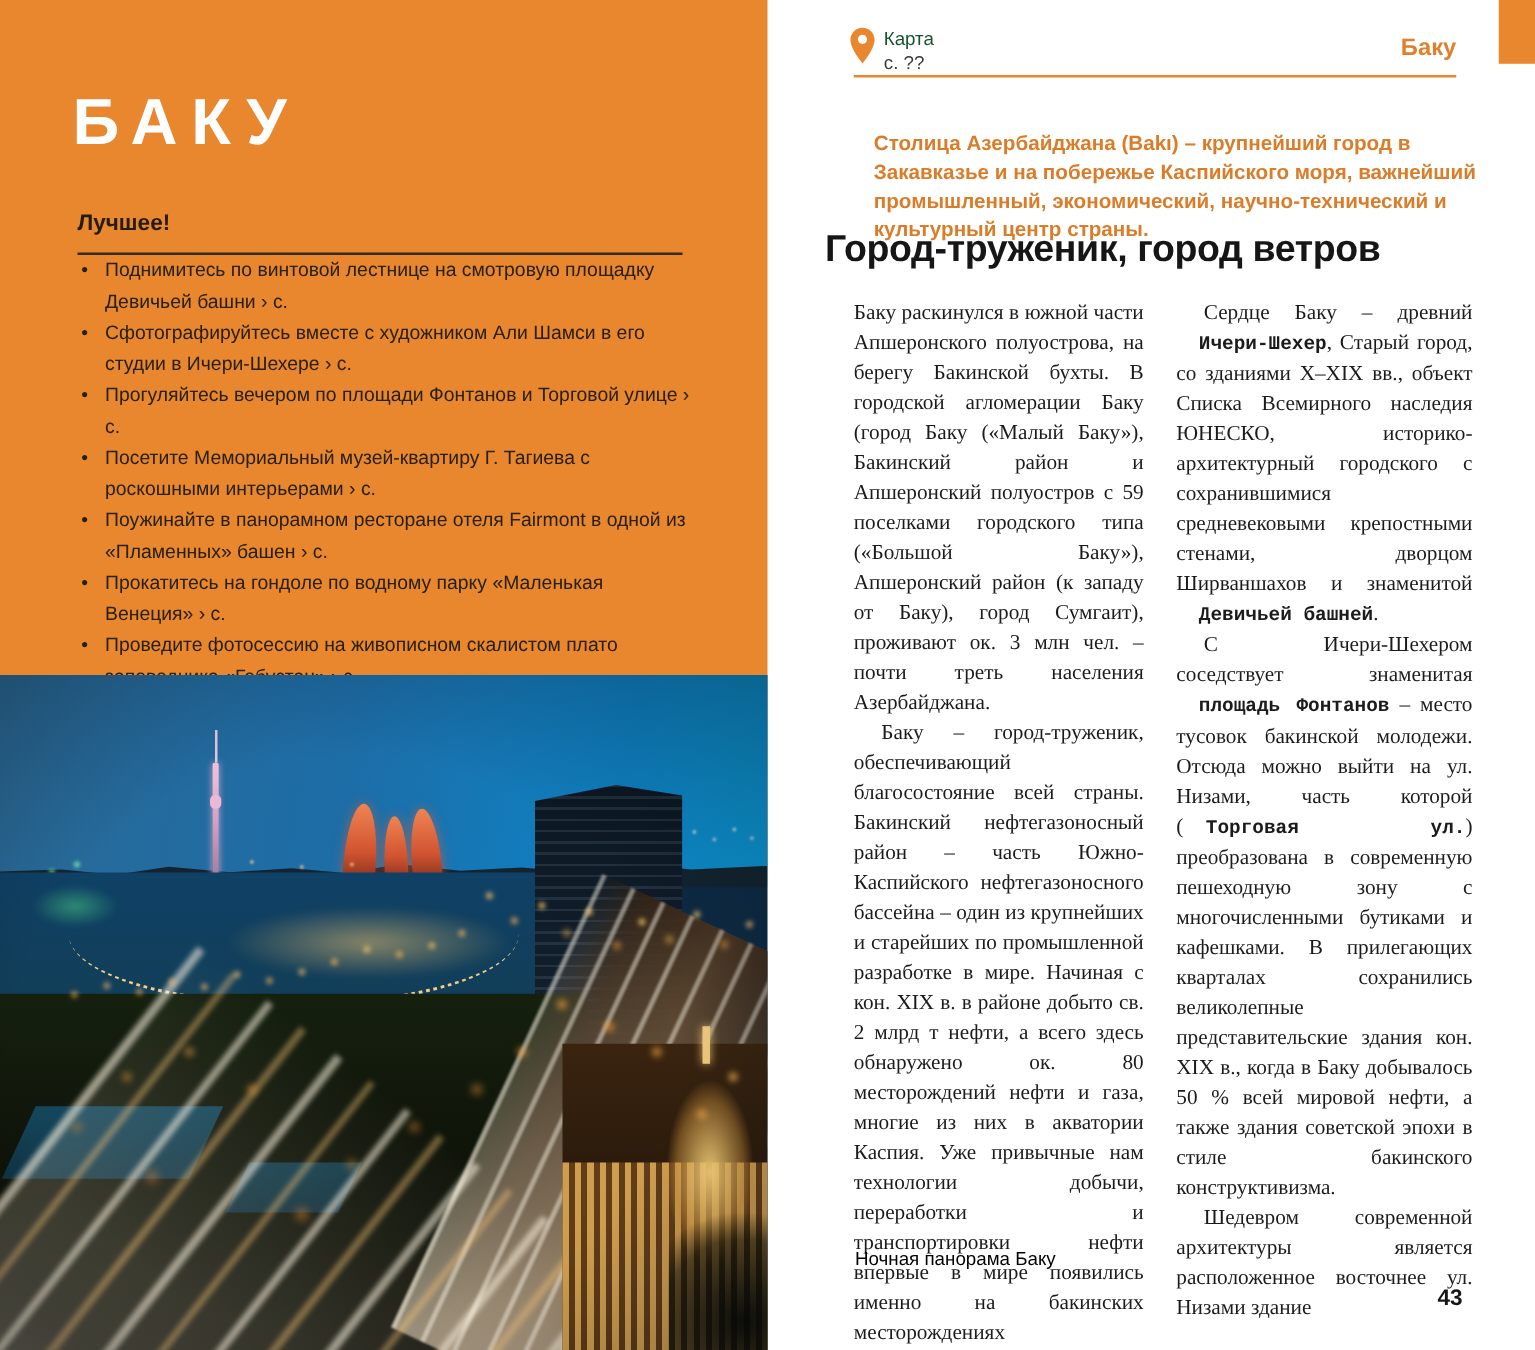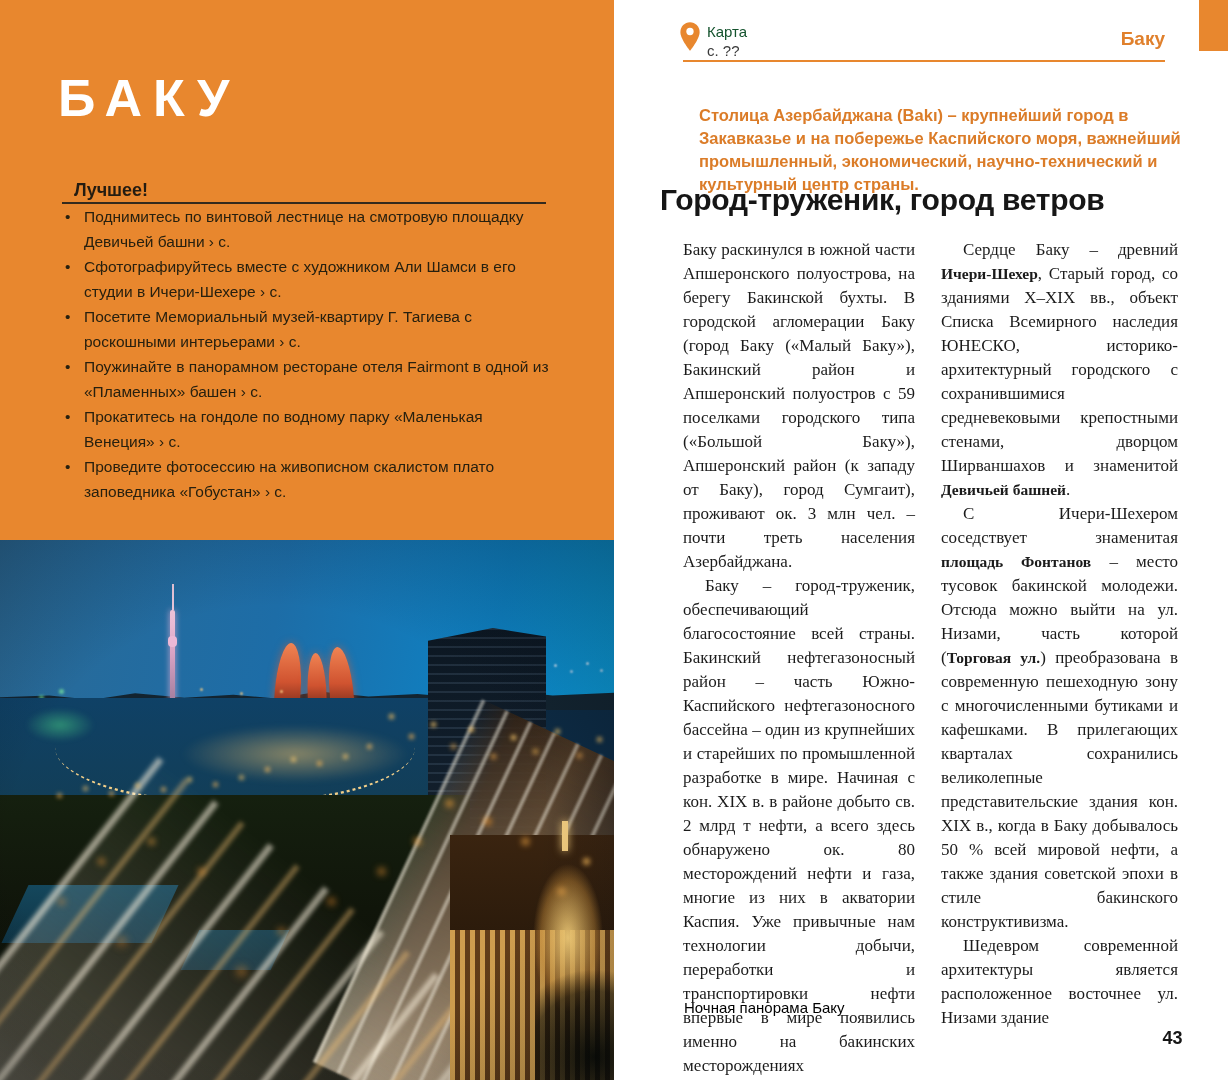--- a/index.html
+++ b/index.html
@@ -4,21 +4,21 @@
 <style>
   html,body{margin:0;padding:0;background:#ffffff;}
   body{width:1228px;height:1080px;position:relative;overflow:hidden;
        font-family:"Liberation Sans",sans-serif;}
   .page{position:absolute;inset:0;background:#fff;}
 
   
   .orange-panel{position:absolute;left:0;top:0;width:614px;height:540px;background:#E8872E;}
   .chapter-title{position:absolute;left:58px;top:72px;margin:0;color:#fff;
        font-size:52px;font-weight:bold;letter-spacing:11px;line-height:1;}
-  .best-heading{position:absolute;left:62px;top:168px;margin:12px;color:#241c11;
+  .best-heading{position:absolute;left:62px;top:168px;margin:0;color:#241c11;
        font-size:18px;font-weight:bold;}
   .best-rule{position:absolute;left:62px;top:202px;width:484px;height:2px;
        background:#342a1d;border:none;margin:0;}
   .best-list{position:absolute;left:62px;top:204px;width:492px;margin:0;padding:0;list-style:none;}
   .best-list li{position:relative;padding-left:22px;color:#27200f;font-size:15.5px;
        line-height:25px;}
   .best-list li::before{content:"•";position:absolute;left:3px;top:0;color:#27200f;}
 
   
   .photo{position:absolute;left:0;top:540px;width:614px;height:540px;overflow:hidden;
@@ -124,38 +124,39 @@
        color:#DB7C28;font-size:16.5px;font-weight:bold;line-height:23px;}
   .article-heading{position:absolute;left:660px;top:183px;margin:0;color:#161616;
        font-size:30px;font-weight:bold;letter-spacing:-.3px;}
 
   .col{position:absolute;top:238px;font-family:"Liberation Serif",serif;
        font-size:17px;line-height:24px;color:#1b1b1b;text-align:justify;}
   .col p{margin:0;}
   .col p.ind{text-indent:22px;}
   #col1{left:683px;width:232px;}
   #col2{left:941px;width:237px;}
-  .term{font-family:Liberation Serif, serif;font-weight:bold;font-size:15.5px;}
+  .term{font-family:Liberation Mono, monospace;font-weight:bold;font-size:15.5px;margin-left:18px;}
 
   .caption{position:absolute;left:684px;top:999px;font-size:15px;color:#000000;}
-  .page-num{position:absolute;left:1150px;top:1028px;width:45px;text-align:center;
+  .page-num{position:absolute;left:1150px;top:1028px;width:45px;text-align:left;
        font-size:18px;font-weight:bold;color:#161616;}
 </style>
 </head>
 <body>
 
 <div class="page">
 
   <div class="orange-panel">
     <h1 class="chapter-title">БАКУ</h1>
     <h2 class="best-heading">Лучшее!</h2>
     <hr class="best-rule">
     <ul class="best-list" id="best-list">
         <li>Поднимитесь по винтовой лестнице на смотровую площадку Девичьей башни › с.</li>
         <li>Сфотографируйтесь вместе с художником Али Шамси в его студии в Ичери-Шехере › с.</li>
+        <li>Прогуляйтесь вечером по площади Фонтанов и Торговой улице › с.</li>
         <li>Посетите Мемориальный музей-квартиру Г. Тагиева с роскошными интерьерами › с.</li>
         <li>Поужинайте в панорамном ресторане отеля Fairmont в одной из «Пламенных» башен › с.</li>
         <li>Прокатитесь на гондоле по водному парку «Маленькая Венеция» › с.</li>
         <li>Проведите фотосессию на живописном скалистом плато заповедника «Гобустан» › с.</li>
       </ul>
   </div>
 
   <figure class="photo" style="margin:0">
     <div class="ph-sky"></div>
     <div class="ph-skyline"></div>

